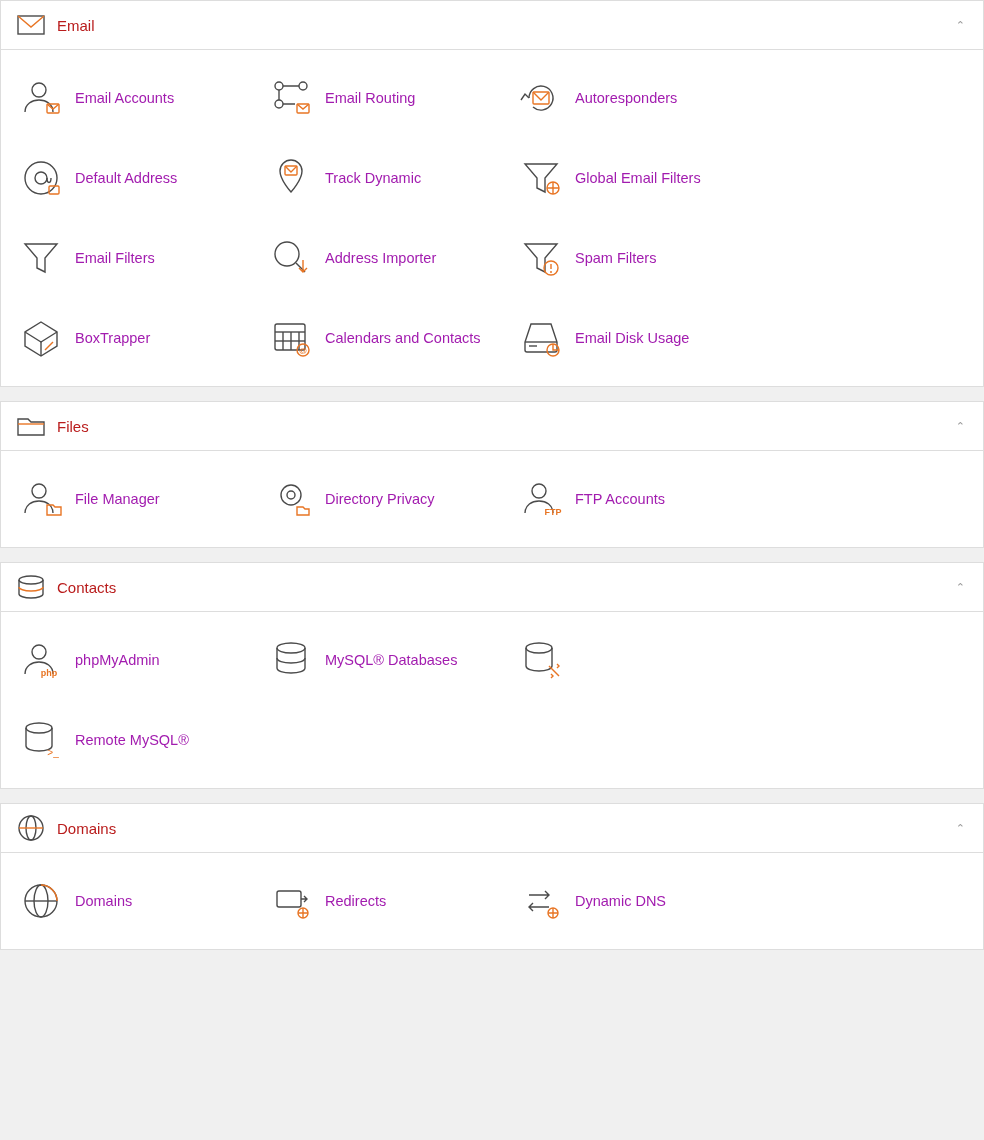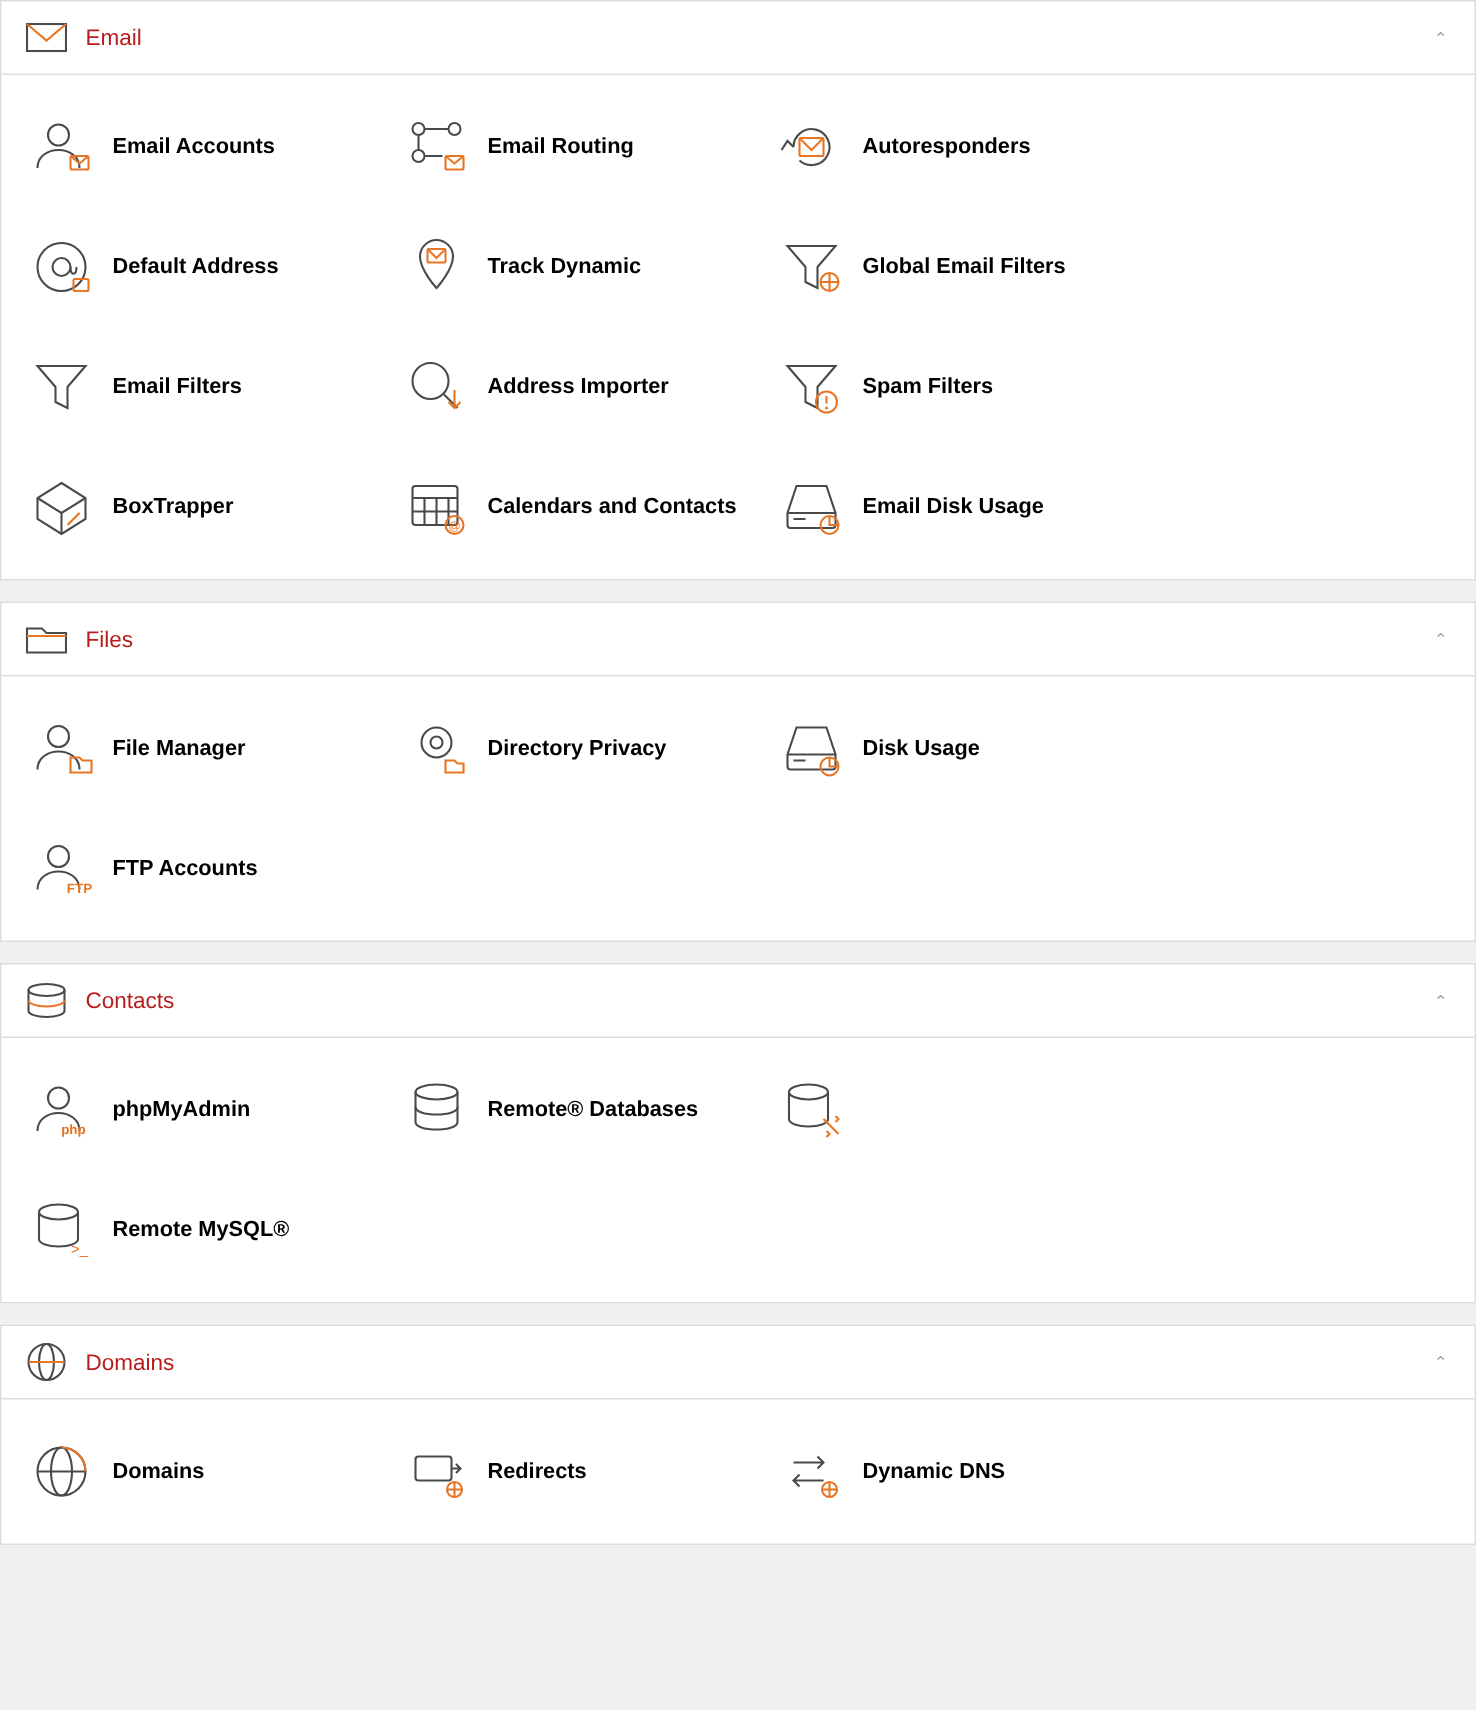--- a/index.html
+++ b/index.html
@@ -57,23 +57,22 @@
   .item .item-icon {
     width: 44px;
     height: 44px;
     margin-right: 12px;
     display: flex;
     align-items: center;
     justify-content: center;
     flex-shrink: 0;
   }
   .item .item-label {
-    color: #000000;
+    color: #a21caf;
     font-size: 14.5px;
-    font-weight: bold;
   }
   svg { display: block; }
   .stroke-dark { stroke: #4a4a4a; stroke-width: 1.4; fill: none; }
   .stroke-orange { stroke: #e87524; stroke-width: 1.4; fill: none; }
   .fill-orange { fill: #e87524; }
 </style>
 </head>
 <body>
 
 <div class="panel">
@@ -266,32 +265,20 @@
       <span class="item-icon">
         <svg width="44" height="44" viewBox="0 0 44 44">
             <circle cx="22" cy="18" r="10" class="stroke-dark"></circle>
             <circle cx="22" cy="18" r="4" class="stroke-dark"></circle>
             <path d="M28 30h6l2 2h4v6H28z" class="stroke-orange"></path>
           </svg>
       </span>
       <span class="item-label">Directory Privacy</span>
     </div>
 
-    <div class="item">
-      <span class="item-icon">
-        <svg width="44" height="44" viewBox="0 0 44 44">
-            <path d="M12 8h20l6 18v8a2 2 0 0 1-2 2H8a2 2 0 0 1-2-2v-8z" class="stroke-dark"></path>
-            <line x1="6" y1="26" x2="38" y2="26" class="stroke-dark"></line>
-            <line x1="10" y1="30" x2="18" y2="30" class="stroke-dark"></line>
-            <circle cx="34" cy="34" r="6" class="stroke-orange"></circle>
-            <path d="M34 28v6h6" class="stroke-orange"></path>
-          </svg>
-      </span>
-      <span class="item-label">Disk Usage</span>
-    </div>
 
     <div class="item">
       <span class="item-icon">
         <svg width="44" height="44" viewBox="0 0 44 44">
             <circle cx="20" cy="14" r="7" class="stroke-dark"></circle>
             <path d="M6 36c0-8 7-12 14-12s14 4 14 12" class="stroke-dark"></path>
             <text x="34" y="38" text-anchor="middle" font-size="9" class="fill-orange" font-weight="bold">FTP</text>
           </svg>
       </span>
       <span class="item-label">FTP Accounts</span>
@@ -326,21 +313,21 @@
     </div>
 
     <div class="item">
       <span class="item-icon">
         <svg width="44" height="44" viewBox="0 0 44 44">
             <ellipse cx="22" cy="10" rx="14" ry="5" class="stroke-dark"></ellipse>
             <path d="M8 10v20c0 3 6 5 14 5s14-2 14-5V10" class="stroke-dark"></path>
             <path d="M8 20c0 3 6 5 14 5s14-2 14-5" class="stroke-dark"></path>
           </svg>
       </span>
-      <span class="item-label">Remote® Databases</span>
+      <span class="item-label">MySQL® Databases</span>
     </div>
 
     <div class="item">
       <span class="item-icon">
         <svg width="44" height="44" viewBox="0 0 44 44">
             <ellipse cx="20" cy="10" rx="13" ry="5" class="stroke-dark"></ellipse>
             <path d="M7 10v18c0 3 6 5 13 5s13-2 13-5V10" class="stroke-dark"></path>
             <line x1="30" y1="28" x2="40" y2="38" class="stroke-orange"></line>
             <path d="M38 26l2 2l-2 2m-6 6l2 2l-2 2" class="stroke-orange"></path>
           </svg>

